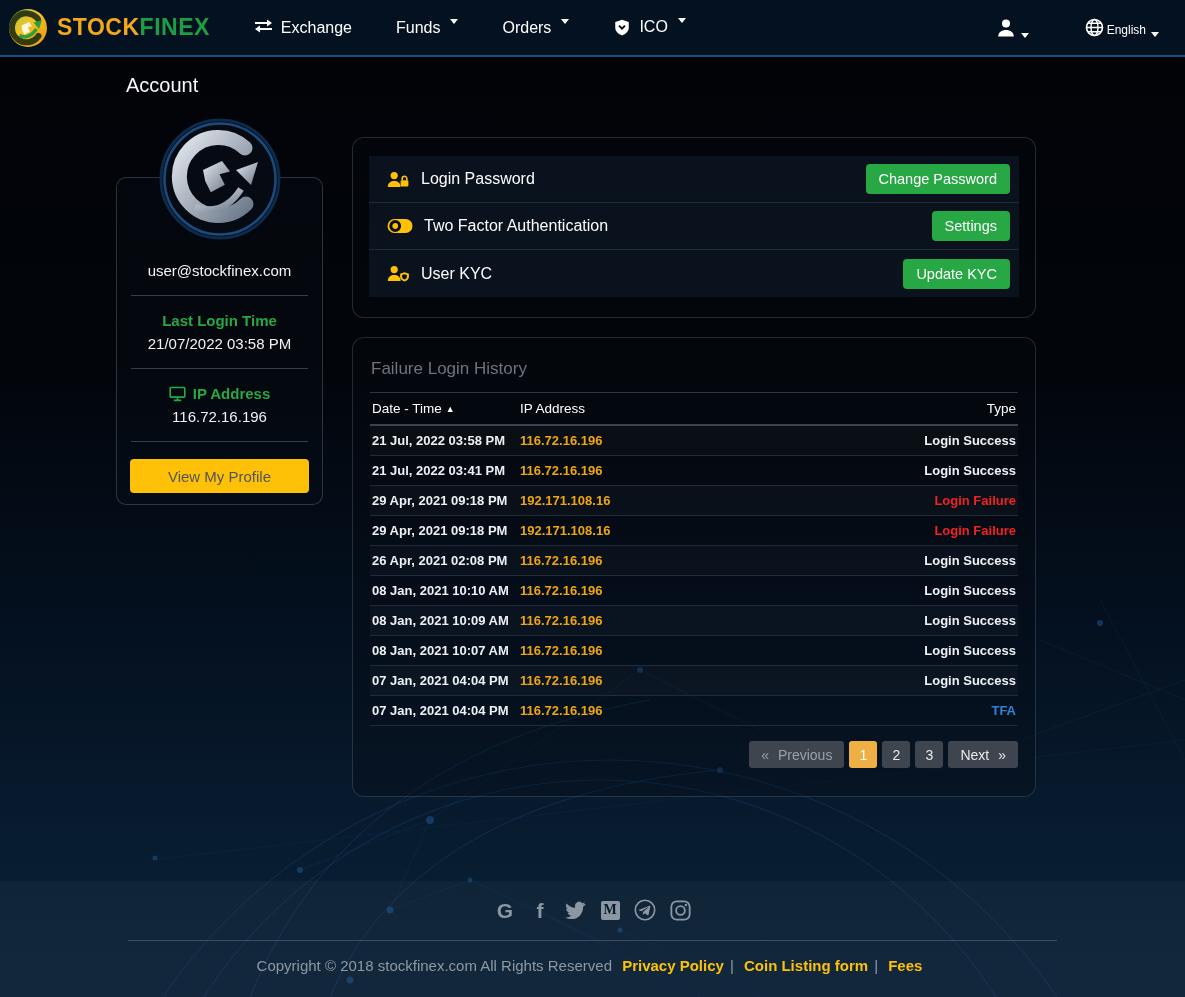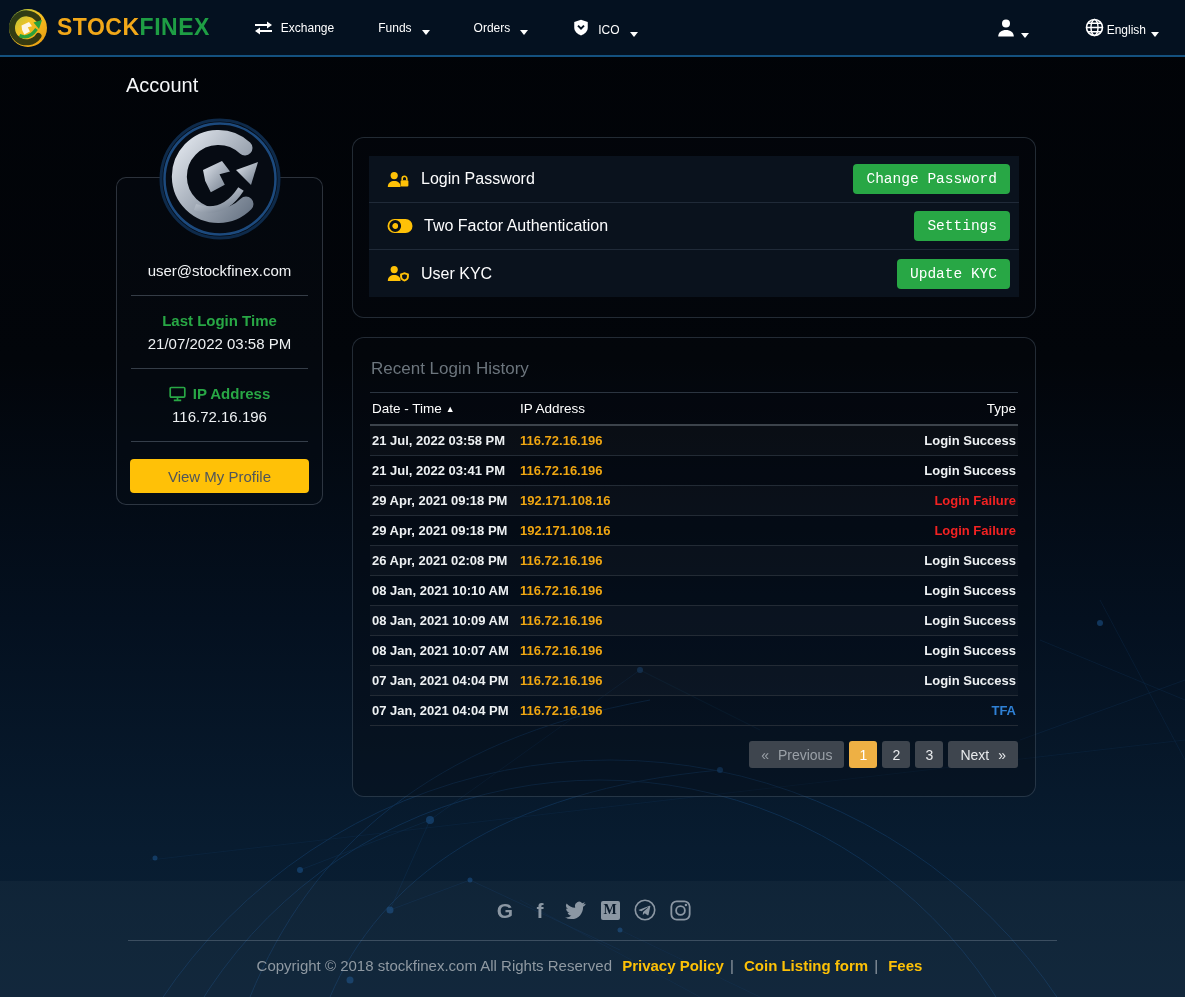--- a/index.html
+++ b/index.html
@@ -18,21 +18,21 @@
   .navbar {
     position:relative; z-index:6; height:57px; background:#041120;
     border-bottom:2px solid #14517f; display:flex; align-items:center;
     padding:0 26px 0 8px;
   }
   .brand { display:flex; align-items:center; gap:9px; }
   .brand-text { font-size:23px; font-weight:bold; letter-spacing:.5px; }
   .brand-stock { color:#f2a819; }
   .brand-finex { color:#1e9e44;text-align:right; }
   .nav-menu { display:flex; list-style:none; margin:0 0 0 44px; padding:0; gap:44px; align-items:center; }
-  .nav-item { display:flex; align-items:flex-end; gap:8px; font-size:12px; color:#fff; }
+  .nav-item { display:flex; align-items:flex-start; gap:8px; font-size:16px; color:#fff; }
   .caret { width:0; height:0; border-left:4.5px solid transparent; border-right:4.5px solid transparent; border-top:5px solid #fff; margin-left:2px; }
   .nav-right { margin-left:auto; display:flex; align-items:center; gap:56px; }
   .nav-right .menu { display:flex; align-items:flex-end; gap:3px; font-size:12px; color:#fff; }
 
   
   .page-title { position:absolute; left:126px; top:74px; margin:0; font-size:20px; font-weight:400; color:#f5f7f9; z-index:2;}
 
   
   .profile-card {
     position:absolute; left:116px; top:177px; width:207px; height:328px;
@@ -59,21 +59,21 @@
   .security-panel { top:137px; height:181px; padding:18px 16px; }
   .sec-row {
     height:47px; background:#0a121d; display:flex; align-items:center;
     justify-content:space-between; padding:0 9px 0 18px;
     border-bottom:1px solid #202a38;
   }
   .sec-row:last-child { border-bottom:none; }
   .sec-label { display:flex; align-items:center; gap:11px; font-size:16px; color:#fdfdfe; }
   .btn-green {
     background:#28a745; color:#fff; border:none; border-radius:4px;
-    font-size:14.5px; padding:7px 13px; font-family:Liberation Mono, monospace;
+    font-size:14.5px; padding:7px 13px; font-family:Liberation Sans, sans-serif;
   }
 
   .history-panel { top:337px; height:460px; padding:16px 17px; }
   .panel-title { color:#6c757d; font-size:17px; padding:5px 1px 13px; border-bottom:1px solid rgba(120,140,160,.35); }
   table { width:100%; border-collapse:collapse; }
   thead th {
     text-align:left; color:#fff; font-size:13.5px; font-weight:normal;
     padding:8px 2px; border-bottom:2px solid #3c434b;
   }
   thead th.th-date { width:148px; }
@@ -277,21 +277,21 @@
         <path d="M17.5 7.2 l4.4 1.5 v3.1 c0 2.4 -1.9 4 -4.4 4.8 c-2.5 -0.8 -4.4 -2.4 -4.4 -4.8 v-3.1 z" fill="#ffc107"></path>
         <path d="M17.5 9.3 l2.4 0.8 v1.7 c0 1.3 -1 2.2 -2.4 2.7 c-1.4 -0.5 -2.4 -1.4 -2.4 -2.7 v-1.7 z" fill="#0a121d"></path>
       </svg>
       <span data-interactable="false">User KYC</span>
     </div>
     <button class="btn-green" data-interactable="true">Update KYC</button>
   </div>
 </section>
 
 <section class="panel history-panel" data-interactable="false">
-  <div class="panel-title" data-interactable="false">Recent Login History</div>
+  <div class="panel-title" data-interactable="false">Failure Login History</div>
   <table data-interactable="false">
     <thead>
       <tr data-interactable="false">
         <th class="th-date" data-interactable="true">
           <span data-interactable="false">Date - Time</span><span class="sort-glyph" data-interactable="false">▲</span>
         </th>
         <th data-interactable="false">IP Address</th>
         <th class="th-type" data-interactable="false">Type</th>
       </tr>
     </thead>

